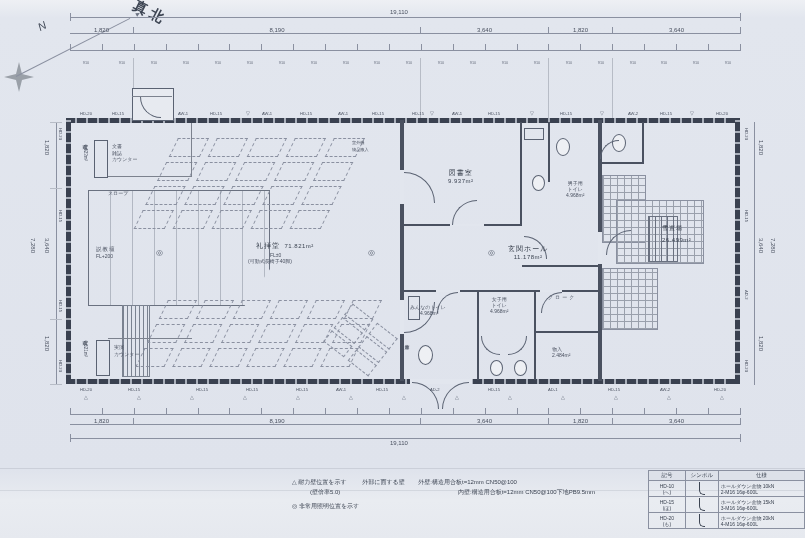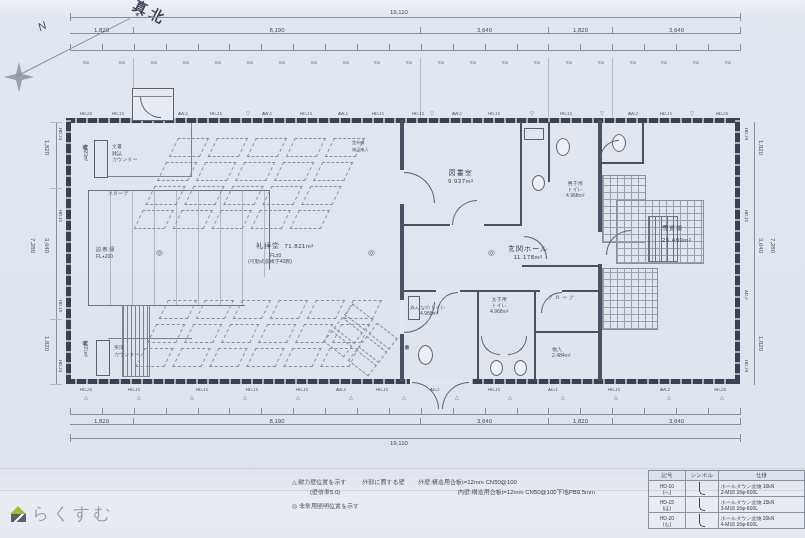--- a/index.html
+++ b/index.html
@@ -418,21 +418,14 @@
             <div class="hook"></div>
           </td>
       <td>
         <div>ホールダウン金物 20kN</div>
         <div>4-M16 16φ-600L</div>
       </td>
     </tr>
   </tbody>
     </table>
 
-  <div class="abs" style="left:10px;top:502px;display:flex;align-items:center;gap:5px;">
-    <div style="position:relative;width:17px;height:16px;">
-      <div style="position:absolute;left:0;top:0;width:0;height:0;border-left:8.5px solid transparent;border-right:8.5px solid transparent;border-bottom:8px solid #a6b93e;"></div>
-      <div style="position:absolute;left:1px;top:8px;width:15px;height:8px;background:linear-gradient(135deg,#5a6066 45%,#f2f3f5 45%,#f2f3f5 58%,#5a6066 58%);"></div>
-    </div>
-    <span class="logo-txt">らくすむ</span>
-  </div>
 
 </div>
 
 </body></html>

